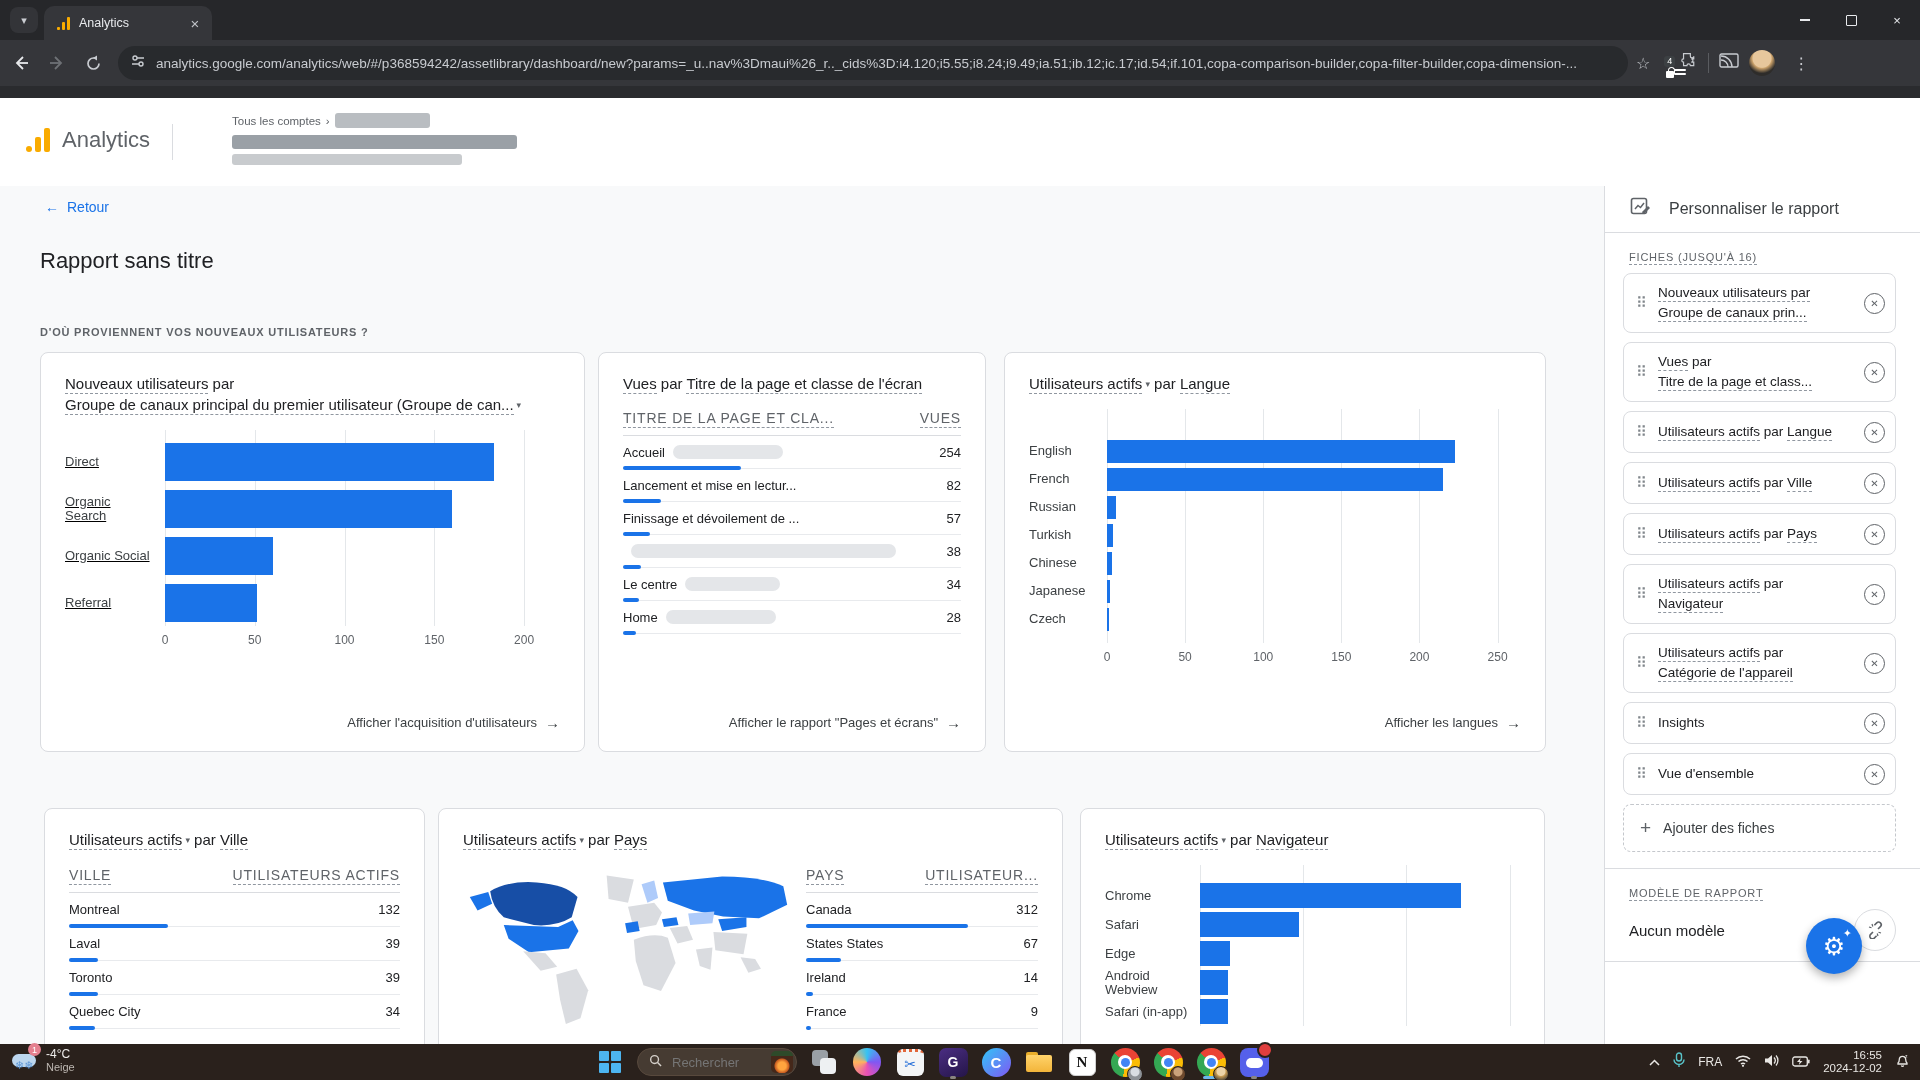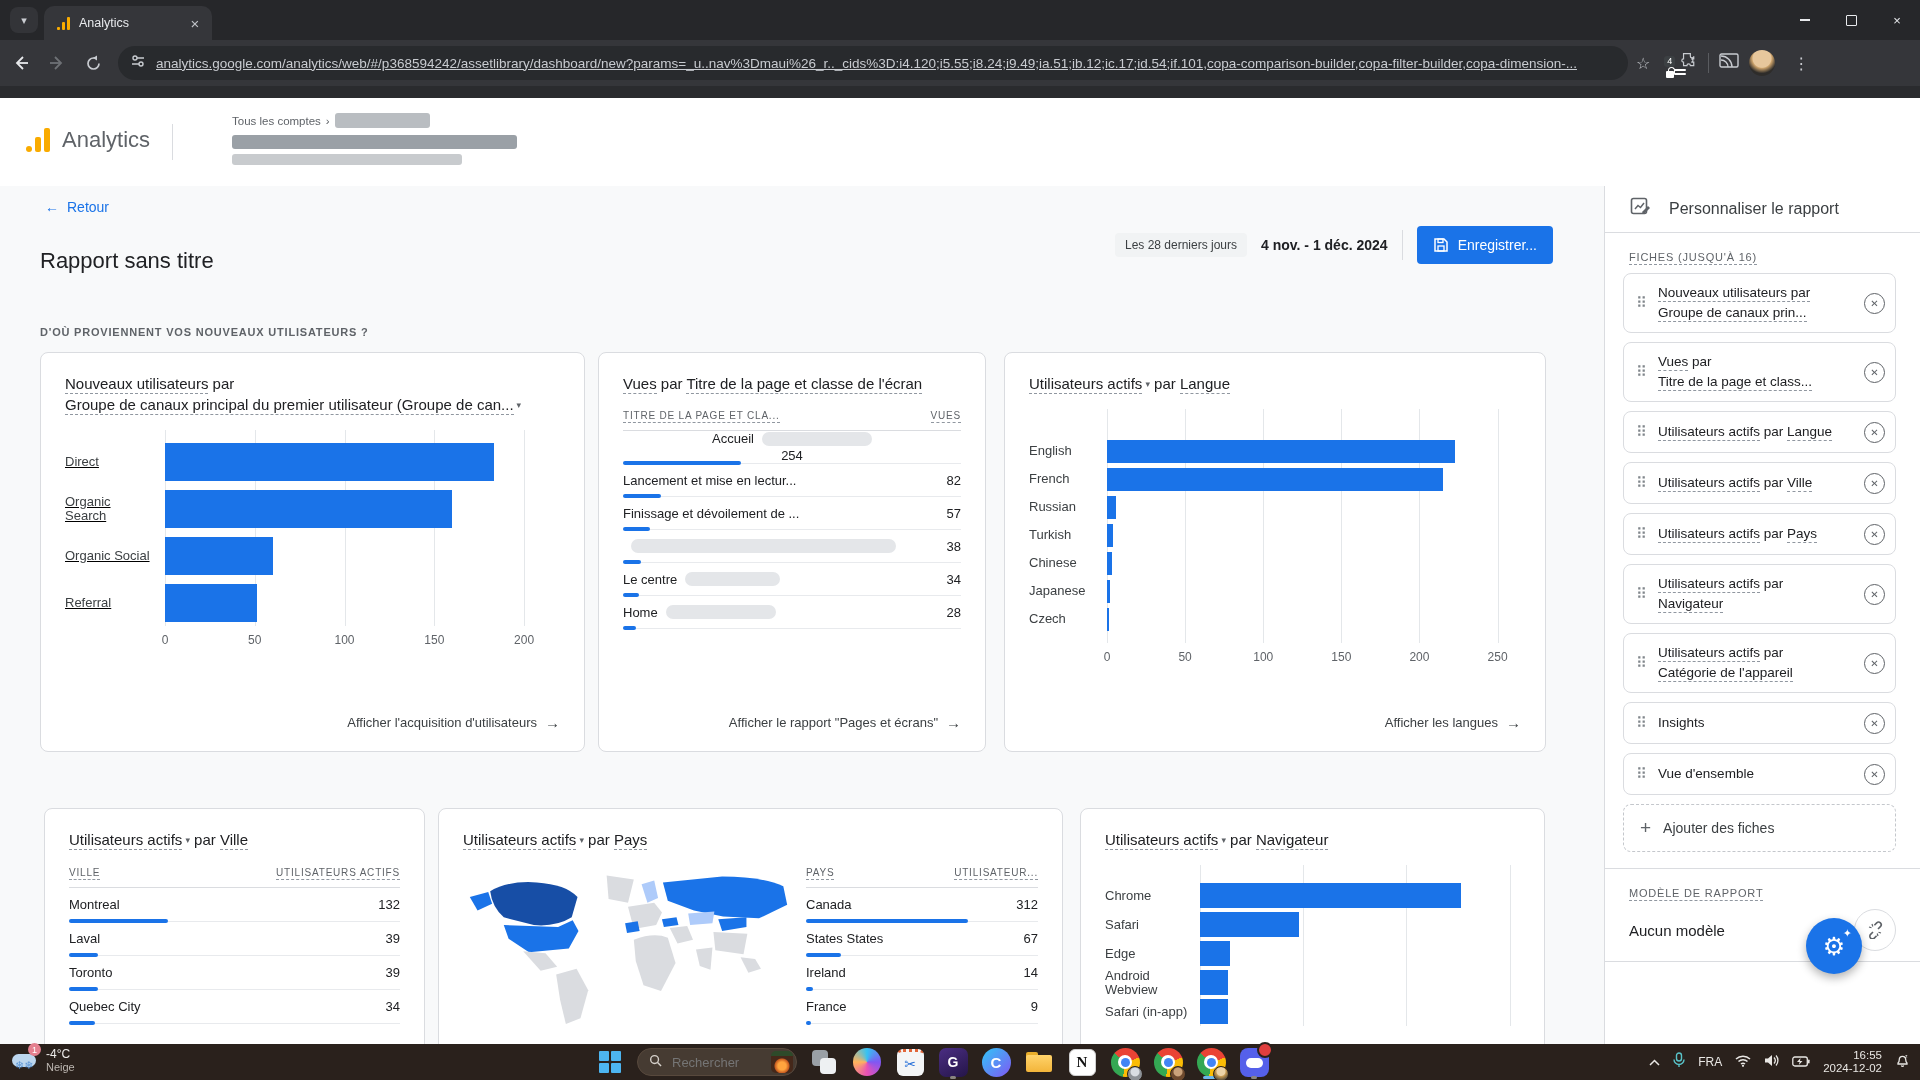--- a/index.html
+++ b/index.html
@@ -18,21 +18,21 @@
   .ga-fav .b1{left:1px;width:3px;height:3px;}
   .ga-fav .b2{left:6px;width:3px;height:8px;}
   .ga-fav .b3{left:11px;width:3px;height:13px;}
   .win-controls{position:absolute;right:0;top:0;height:40px;display:flex;}
   .wc{width:46px;height:40px;display:flex;align-items:center;justify-content:center;color:#e8eaed;font-size:13px;}
   .wc .sq{width:9px;height:9px;border:1.2px solid #e8eaed;border-radius:1px;}
   .wc .mn{width:10px;height:1.4px;background:#e8eaed;}
   .toolbar{position:absolute;top:40px;left:0;right:0;height:46px;background:#35363a;display:flex;align-items:center;}
   .nav-ic{width:30px;height:30px;margin-left:6px;display:flex;align-items:center;justify-content:center;}
   .omnibox{height:34px;background:#282a2d;border-radius:17px;margin-left:10px;width:1510px;display:flex;align-items:center;padding:0 12px;box-sizing:border-box;}
-  .omni-url{flex:1;color:#c8cbd0;font-size:13.5px;white-space:nowrap;overflow:hidden;text-overflow:ellipsis;margin-left:10px;text-decoration:underline;}
+  .omni-url{flex:1;color:#c8cbd0;font-size:13.5px;white-space:nowrap;overflow:hidden;text-overflow:ellipsis;margin-left:10px;}
   .tb-right{display:flex;align-items:center;margin-left:8px;gap:10px;}
   .star{color:#c0c3c8;font-size:16px;}
   .ext-lock{width:20px;height:20px;border-radius:4px;background:#2f6bf0;position:relative;}
   .ext-lock::after{content:"";position:absolute;left:6px;top:8px;width:8px;height:7px;background:#fff;border-radius:1px;}
   .ext-lock::before{content:"";position:absolute;left:7.5px;top:4px;width:5px;height:6px;border:1.6px solid #fff;border-bottom:none;border-radius:4px 4px 0 0;}
   .ext-red{width:20px;height:20px;border-radius:50%;background:#e8453c;position:relative;}
   .ext-red::before{content:"";position:absolute;left:4px;top:6px;width:12px;height:2px;background:#fff;border-radius:1px;box-shadow:0 4px 0 #fff;}
   .ext-badge{position:absolute;right:-5px;bottom:-4px;background:#3c4043;color:#fff;font-size:9px;padding:0 3px;border-radius:3px;line-height:11px;}
   .sep-v{width:1px;height:20px;background:#5a5c60;}
   .avatar-sm{width:26px;height:26px;border-radius:50%;background:radial-gradient(circle at 50% 32%,#e7c79c 0 9px,#caa16a 10px,#2e2c2a 15px);}
@@ -80,21 +80,21 @@
   .hchart{display:grid;margin-top:14px;}
   .hlabels{display:flex;flex-direction:column;box-sizing:border-box;}
   .hlabel{display:flex;align-items:center;font-size:13px;color:#3c4043;line-height:14px;padding-right:10px;box-sizing:border-box;}
   .harea{position:relative;box-sizing:border-box;}
   .hgrid{position:absolute;top:0;bottom:0;width:1px;background:#e4e7ea;}
   .htrackrow{position:relative;display:flex;align-items:center;}
   .hfill{background:#1a73e8;min-width:2px;}
   .haxwrap{position:relative;height:26px;}
   .haxwrap span{position:absolute;top:7px;transform:translateX(-50%);font-size:12px;color:#5f6368;}
   
-  .thead{display:flex;justify-content:space-between;padding:16px 0 7px;border-bottom:1px solid #dadce0;font-size:10px;letter-spacing:.8px;color:#5f6368;}
+  .thead{display:flex;justify-content:space-between;padding:16px 0 7px;border-bottom:1px solid #dadce0;font-size:14px;letter-spacing:.8px;color:#5f6368;}
   .trow{position:relative;display:flex;justify-content:space-between;align-items:center;border-bottom:1px solid #e8eaed;font-size:13px;color:#202124;}
   .trow .tlab{display:flex;align-items:center;white-space:nowrap;overflow:hidden;}
   .redact{display:inline-block;height:14px;background:#e4e6e9;border-radius:7px;margin-left:8px;}
   .minibar{position:absolute;left:0;bottom:-2px;height:4px;background:#1a73e8;border-radius:2px;z-index:2;}
   .country-body{display:flex;flex:1;}
   .worldmap{width:330px;height:190px;margin-top:16px;}
   .ctable{width:232px;margin-left:auto;}
   
   .sidebar{position:absolute;top:186px;right:0;width:316px;height:858px;background:#fff;border-left:1px solid #dadce0;box-sizing:border-box;}
   .sb-header{height:46px;display:flex;align-items:center;gap:18px;padding:0 24px;border-bottom:1px solid #dadce0;}
@@ -278,33 +278,20 @@
       <span class="avatar-lg"></span>
     </div>
   </div>
 
   <div class="content">
     <div class="back-link">
       <span>←</span>
       <span>Retour</span>
     </div>
     <div class="page-title">Rapport sans titre</div>
-    <div class="actions">
-      <span class="preset-chip">Les 28 derniers jours</span>
-      <span class="date-range">4 nov. - 1 déc. 2024</span>
-      <span class="act-div"></span>
-      <button class="save-btn">
-        <svg width="16" height="16" viewBox="0 0 16 16">
-            <path d="M2 2 h9 l3 3 v9 h-12 z" fill="none" stroke="#fff" stroke-width="1.5"></path>
-            <rect x="5" y="9" width="6" height="5" fill="none" stroke="#fff" stroke-width="1.3"></rect>
-            <rect x="5" y="2" width="5" height="3.5" fill="none" stroke="#fff" stroke-width="1.3"></rect>
-          </svg>
-        <span>Enregistrer...</span>
-      </button>
-    </div>
     <div class="section-label">D'OÙ PROVIENNENT VOS NOUVEAUX UTILISATEURS ?</div>
 
     <div class="card" style="left:40px;top:166px;width:545px;height:400px;">
       <div class="card-title">
           <div><span class="dashed">Nouveaux utilisateurs</span><span> par</span></div>
           <div><span class="dashed">Groupe de canaux principal du premier utilisateur (Groupe de can...</span><span class="caret">▾</span></div>
         </div>
       <div id="chart-channels" class="hchart" style="grid-template-columns: 100px 1fr;">
           <div class="hlabels" style="padding-top: 8px; text-decoration: underline;">
             <div class="hlabel" style="height: 47px;">Direct</div>
@@ -348,21 +335,21 @@
 
     <div class="card" style="left:598px;top:166px;width:388px;height:400px;">
       <div class="card-title">
           <div><span class="dashed">Vues</span><span> par </span><span class="dashed">Titre de la page et classe de l'écran</span></div>
         </div>
       <div id="table-pages">
           <div class="thead">
             <span class="dashed">TITRE DE LA PAGE ET CLA...</span>
             <span class="dashed">VUES</span>
           </div>
-          <div class="trow" style="height: 32px; flex-direction: column;">
+          <div class="trow" style="height: 32px;">
             <span class="tlab">Accueil<span class="redact" style="width: 110px;"></span></span>
             <span>254</span>
             <span class="minibar" style="width: 35%;"></span>
           </div>
           <div class="trow" style="height: 32px;">
             <span class="tlab">Lancement et mise en lectur...</span>
             <span>82</span>
             <span class="minibar" style="width: 11.2992%;"></span>
           </div>
           <div class="trow" style="height: 32px;">

